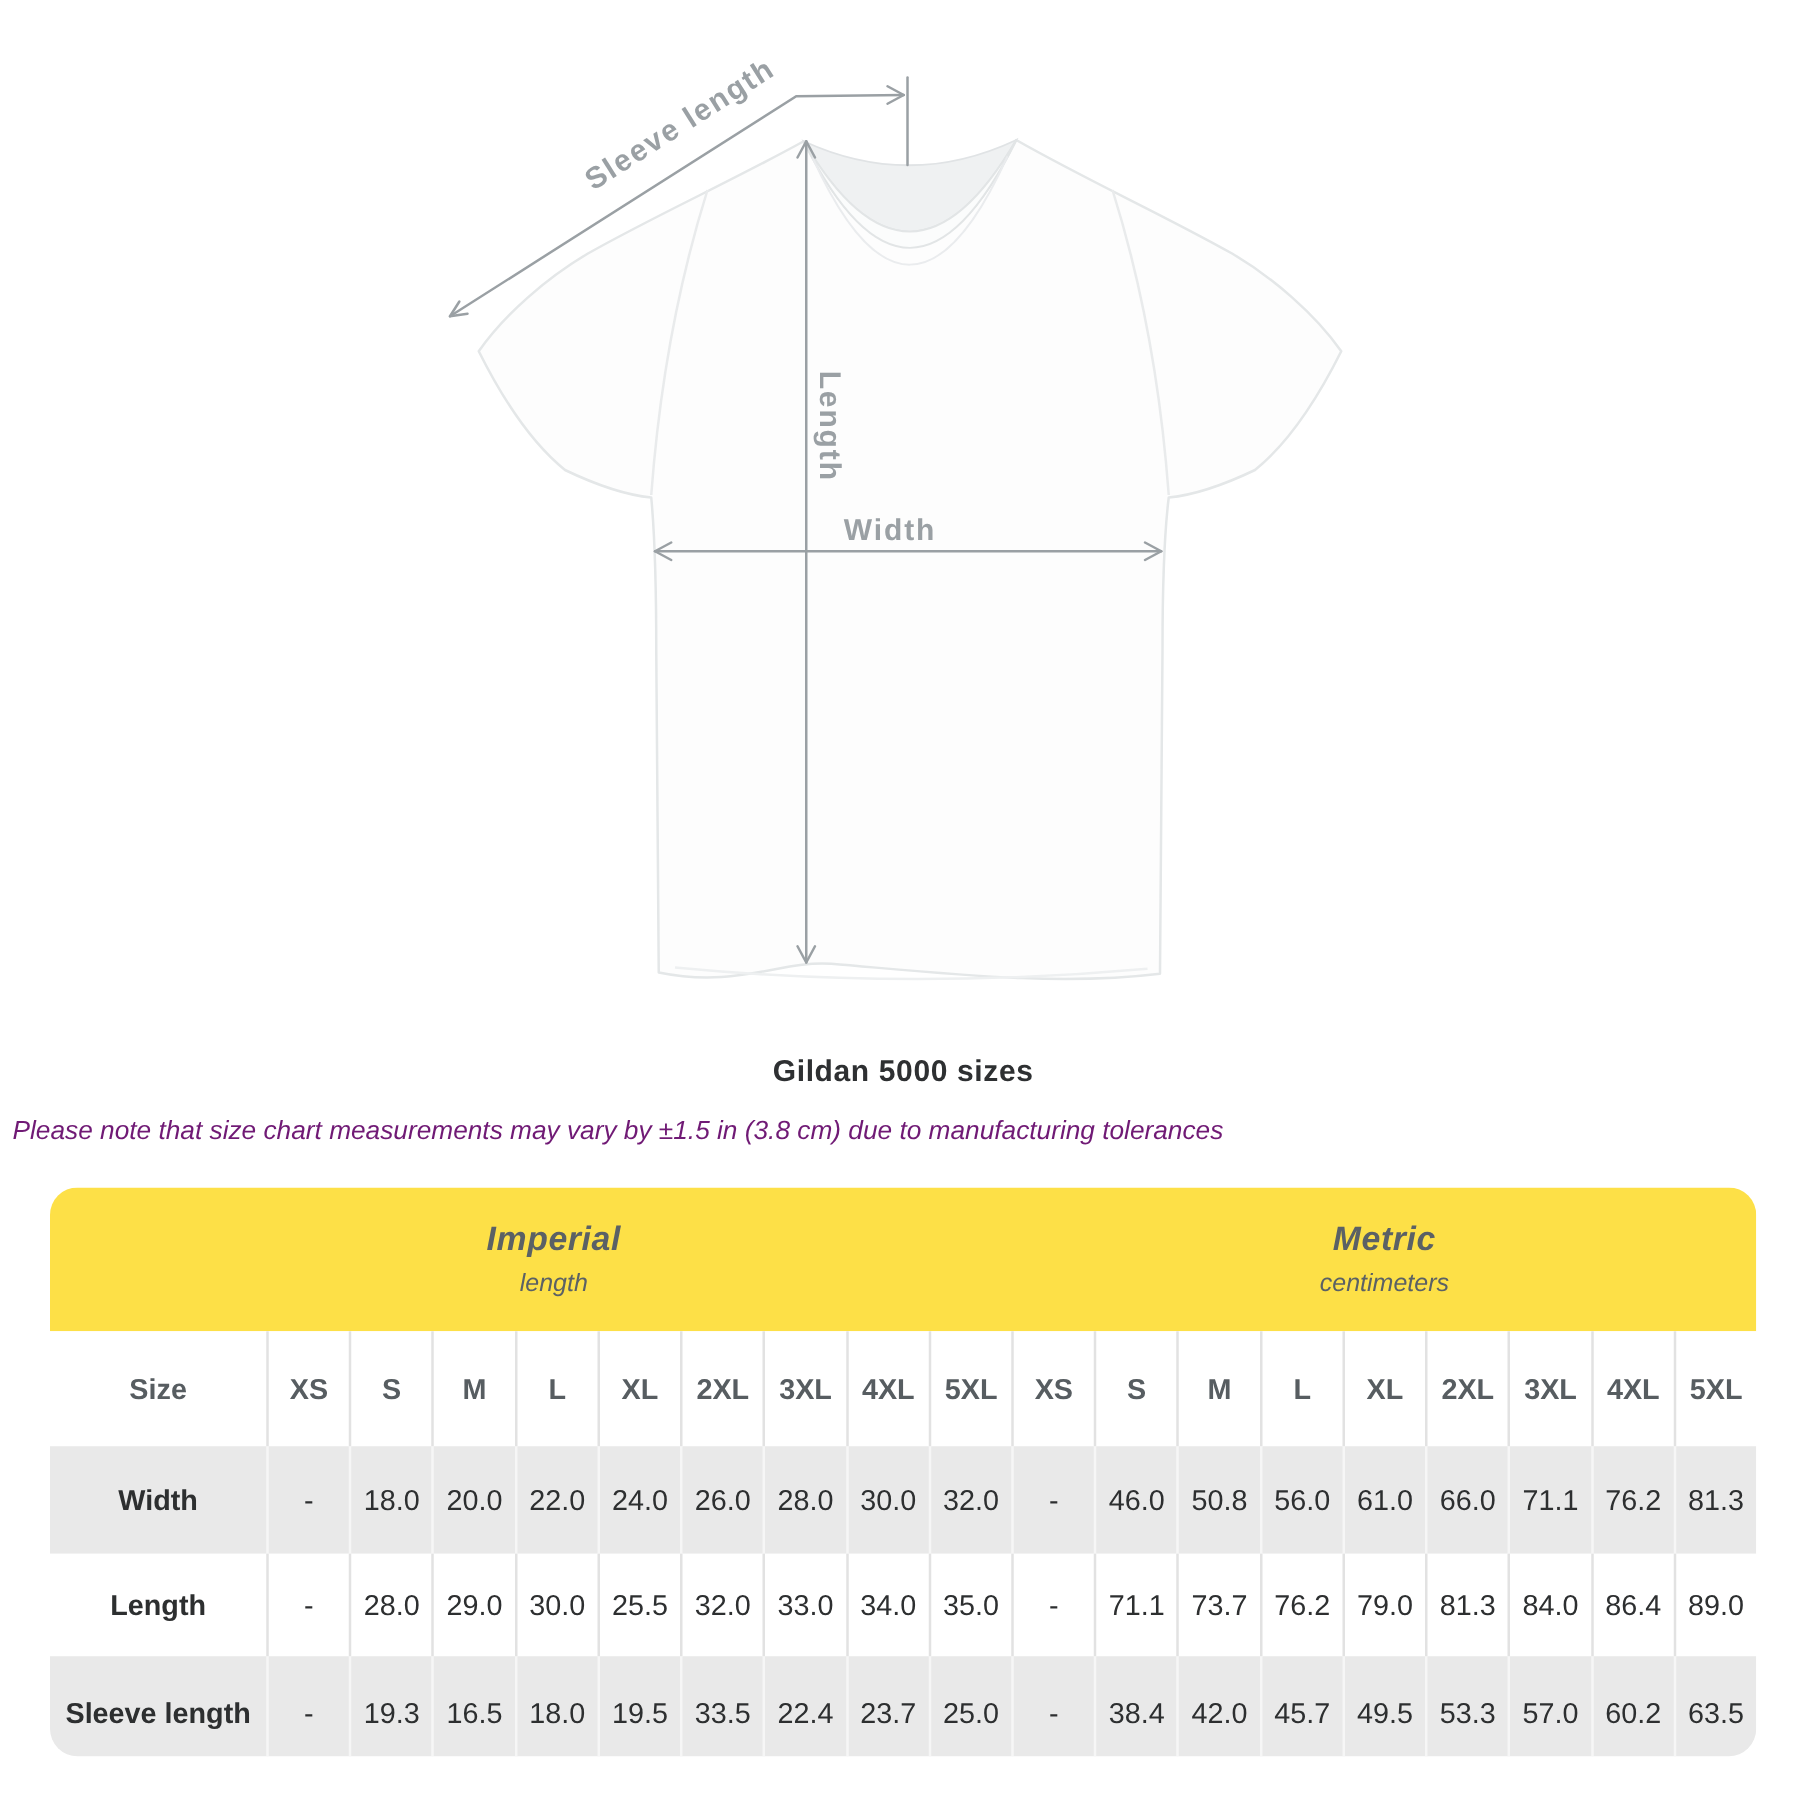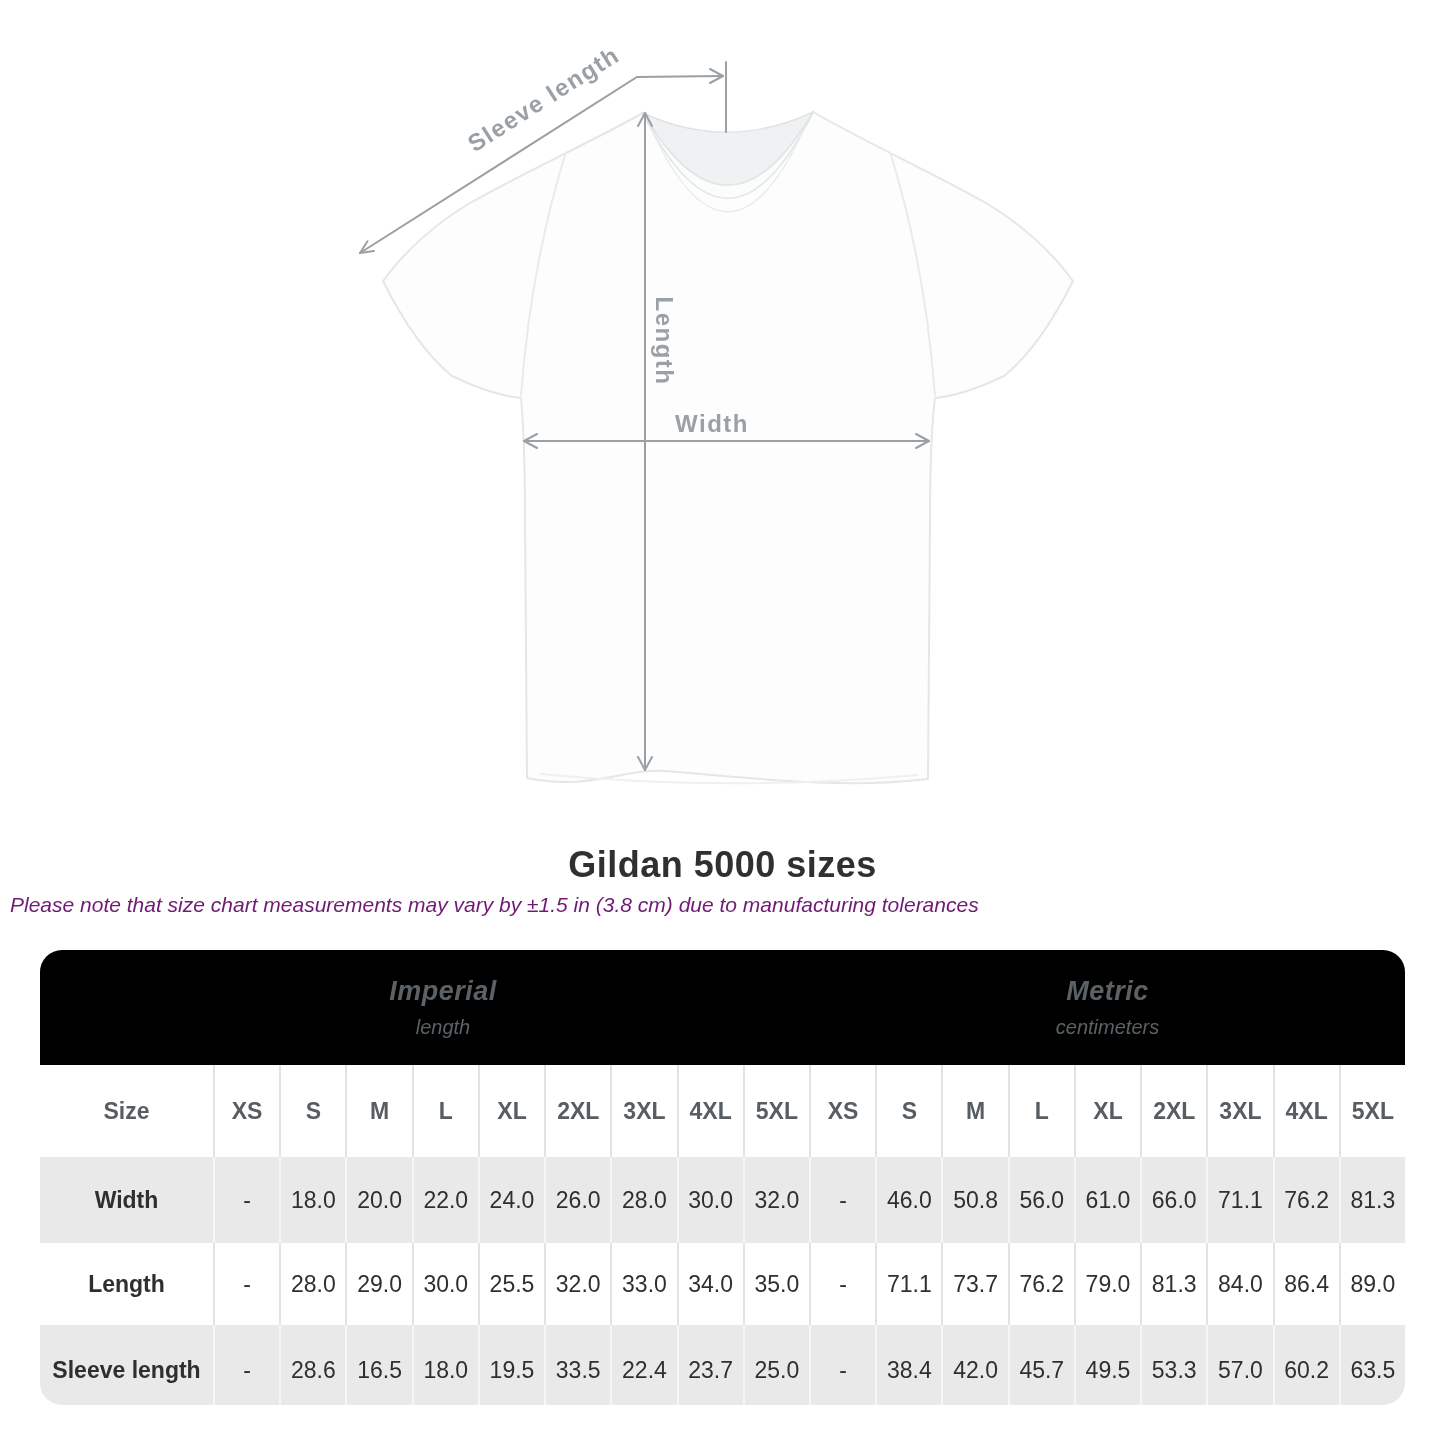--- a/index.html
+++ b/index.html
@@ -7,28 +7,28 @@
        font-family:"Liberation Sans", sans-serif;}
   .stage{position:absolute;inset:0;}
 
   
   .diagram{position:absolute;left:0;top:0;}
   .mlabel{font-family:"Liberation Sans", sans-serif;font-weight:bold;
           font-size:24px;letter-spacing:1.5px;fill:#9aa0a4;}
 
   
   .chart-title{position:absolute;top:844px;left:0;width:100%;text-align:center;
-               font-size:36px;font-weight:bold;color:#2e3032;letter-spacing:.5px;}
+               font-size:24px;font-weight:bold;color:#2e3032;letter-spacing:.5px;}
   .chart-subtitle{position:absolute;top:893px;left:10px;width:100%;text-align:left;
                   font-size:21px;font-style:italic;color:#701a75;}
 
   
   .size-table{position:absolute;left:40px;top:950px;width:1365px;height:455px;
               border-radius:22px;overflow:hidden;background:#ffffff;}
-  .band{height:115px;background:#000000;display:flex;}
+  .band{height:115px;background:#fde047;display:flex;}
   .grp{display:flex;flex-direction:column;justify-content:center;align-items:center;gap:9px;}
   .grp.imperial{width:770px;padding-left:36px;box-sizing:border-box;}
   .grp.metric{flex:1;}
   .grp-title{font-size:27px;font-weight:bold;font-style:italic;color:#5b6165;letter-spacing:.5px;}
   .grp-unit{font-size:20px;font-style:italic;color:#5b6165;}
 
   .trow{display:grid;grid-template-columns:173px repeat(18,1fr);}
   .trow>div{display:flex;align-items:center;justify-content:center;
             font-size:23px;color:#2d2f30;height:100%;box-sizing:border-box;}
   .trow>div:nth-child(n+2){border-left:2px solid var(--sep);}
@@ -176,21 +176,21 @@
       <div>79.0</div>
       <div>81.3</div>
       <div>84.0</div>
       <div>86.4</div>
       <div>89.0</div>
     </div>
 
     <div class="trow r-sleeve">
       <div class="lbl">Sleeve length</div>
       <div>-</div>
-      <div>28.6</div>
+      <div>19.3</div>
       <div>16.5</div>
       <div>18.0</div>
       <div>19.5</div>
       <div>33.5</div>
       <div>22.4</div>
       <div>23.7</div>
       <div>25.0</div>
       <div>-</div>
       <div>38.4</div>
       <div>42.0</div>

